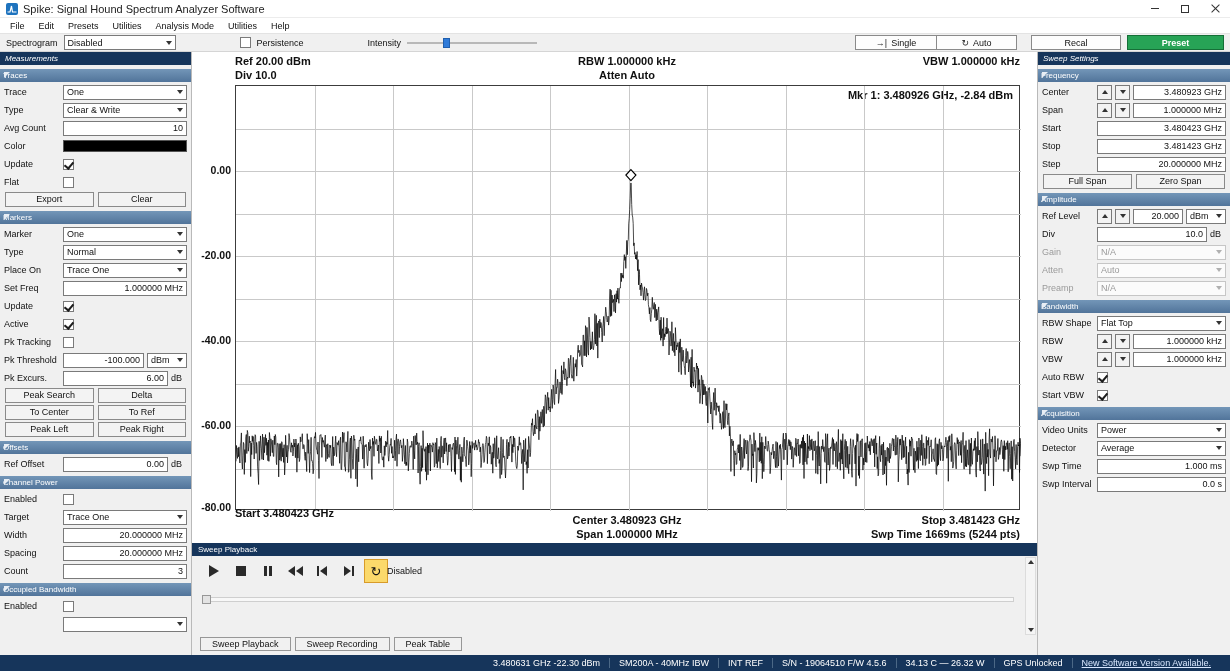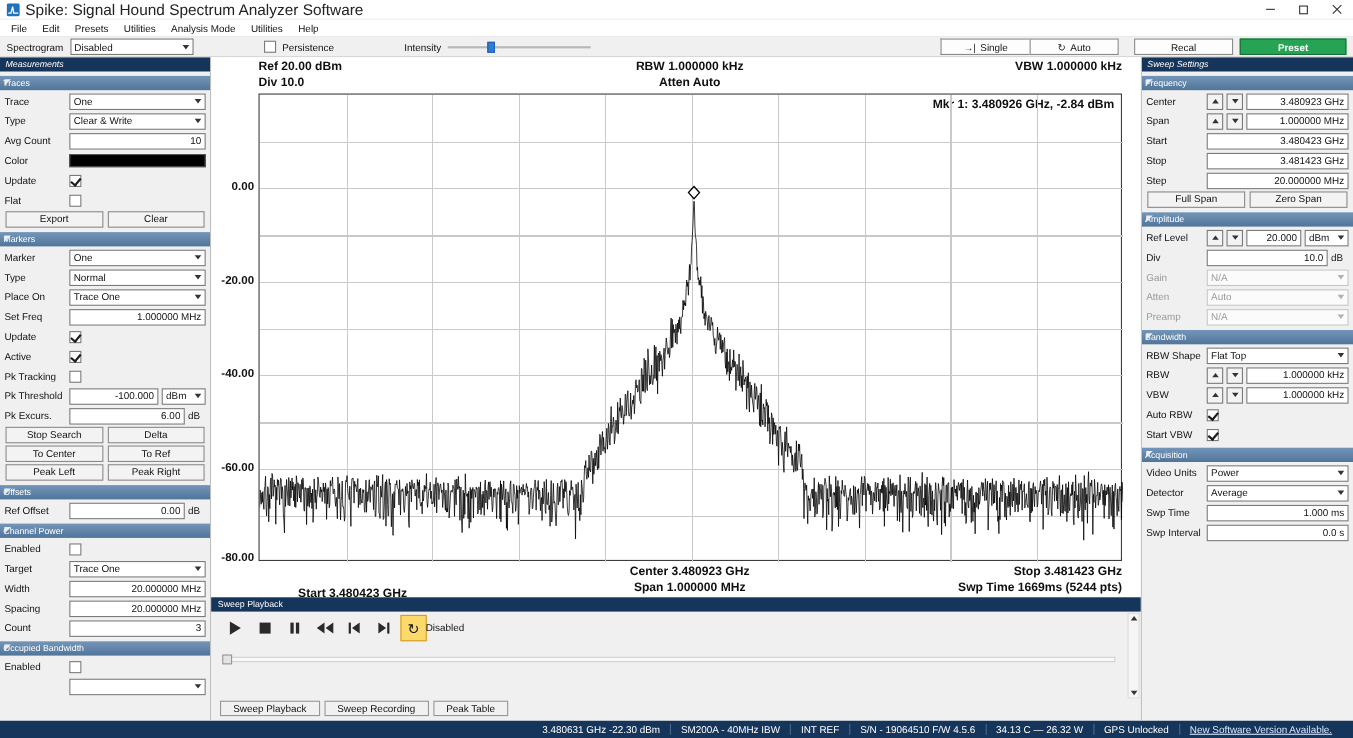--- a/index.html
+++ b/index.html
@@ -2,21 +2,21 @@
 <html><head>
 <meta charset="utf-8">
 <style>
   * { box-sizing: border-box; margin: 0; padding: 0; }
   html,body { width:1230px; height:671px; overflow:hidden; }
   body { font-family:"Liberation Sans", sans-serif; font-size:9px; color:#111; background:#f0f0f0; position:relative; }
 
   
   .titlebar { height:18px; background:#fff; display:flex; align-items:center; border-bottom:1px solid #ececec; }
   .app-icon { width:12px; height:12px; margin:0 5px 0 6px; flex:none; }
-  .title-text { font-size:14px; color:#222; }
+  .title-text { font-size:11px; color:#222; }
   .win-btns { margin-left:auto; display:flex; height:18px; }
   .wb { width:30px; height:18px; display:flex; align-items:center; justify-content:center; }
   .ico-min { width:8px; height:1px; background:#333; }
   .ico-max { width:8px; height:8px; border:1px solid #333; }
   .ico-close { position:relative; width:9px; height:9px; }
   .ico-close::before,.ico-close::after { content:""; position:absolute; left:-1px; top:4px; width:11px; height:1px; background:#333; }
   .ico-close::before { transform:rotate(45deg); } .ico-close::after { transform:rotate(-45deg); }
 
   
   .menubar { height:16px; background:#fff; display:flex; align-items:center; border-bottom:1px solid #e3e3e3; padding-left:3px; }
@@ -71,21 +71,21 @@
   .main { flex:1; position:relative; background:#f0f0f0; }
   .graph { position:absolute; left:0; top:0; right:0; height:491px; background:#fff; }
   .plot { position:absolute; left:43px; top:33px; width:785px; height:425px; border:1px solid #3c3c3c; }
   .ga { position:absolute; font-size:11px; font-weight:700; color:#101010; white-space:nowrap; }
   .ga.ref { left:43px; top:3px; }
   .ga.divl { left:43px; top:17px; }
   .ga.rbw { left:335px; width:200px; text-align:center; top:3px; }
   .ga.atten { left:335px; width:200px; text-align:center; top:17px; }
   .ga.vbw { right:17px; top:3px; text-align:right; }
   .ga.mkr { right:24px; top:37px; text-align:right; }
-  .ga.startl { left:43px; top:482px;margin-left:36px; }
+  .ga.startl { left:43px; top:455px; }
   .ga.centerl { left:335px; width:200px; text-align:center; top:462px; }
   .ga.spanl { left:335px; width:200px; text-align:center; top:476px; }
   .ga.stopl { right:17px; top:462px; text-align:right; }
   .ga.swpl { right:17px; top:476px; text-align:right; }
   .ylab { position:absolute; left:1px; width:38px; text-align:right; font-size:10.5px; font-weight:700; }
 
   
   .pb-hdr { position:absolute; left:0; right:0; top:491px; height:13px; background:#16355b; color:#fff; font-size:8px; display:flex; align-items:center; padding-left:6px; }
   .pb-controls { position:absolute; left:10px; top:507px; display:flex; align-items:center; gap:3px; }
   .mbtn { width:24px; height:24px; display:flex; align-items:center; justify-content:center; background:#f0f0f0; border:1px solid transparent; }
@@ -263,21 +263,21 @@
           <span class="t">dBm</span>
           <span class="caret"></span>
         </div>
     </div>
     <div class="row">
       <span class="lbl">Pk Excurs.</span>
       <div class="inp">6.00</div>
       <span class="unit">dB</span>
     </div>
     <div class="btnrow">
-      <div class="btn">Stop Search</div>
+      <div class="btn">Peak Search</div>
       <div class="btn">Delta</div>
     </div>
     <div class="btnrow">
       <div class="btn">To Center</div>
       <div class="btn">To Ref</div>
     </div>
     <div class="btnrow">
       <div class="btn">Peak Left</div>
       <div class="btn">Peak Right</div>
     </div>

